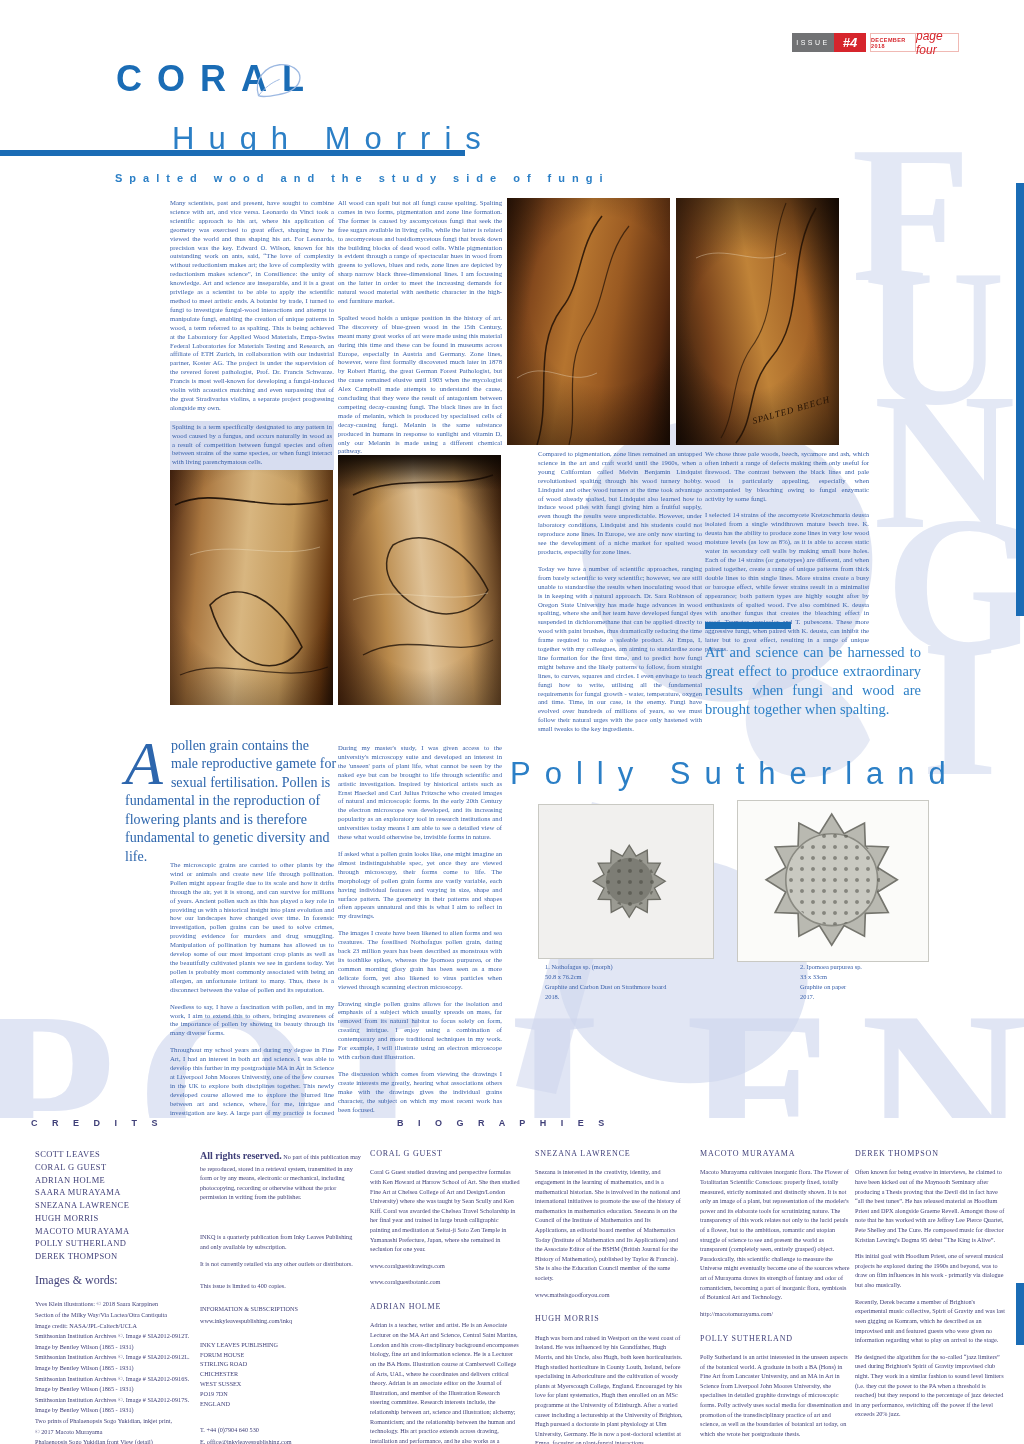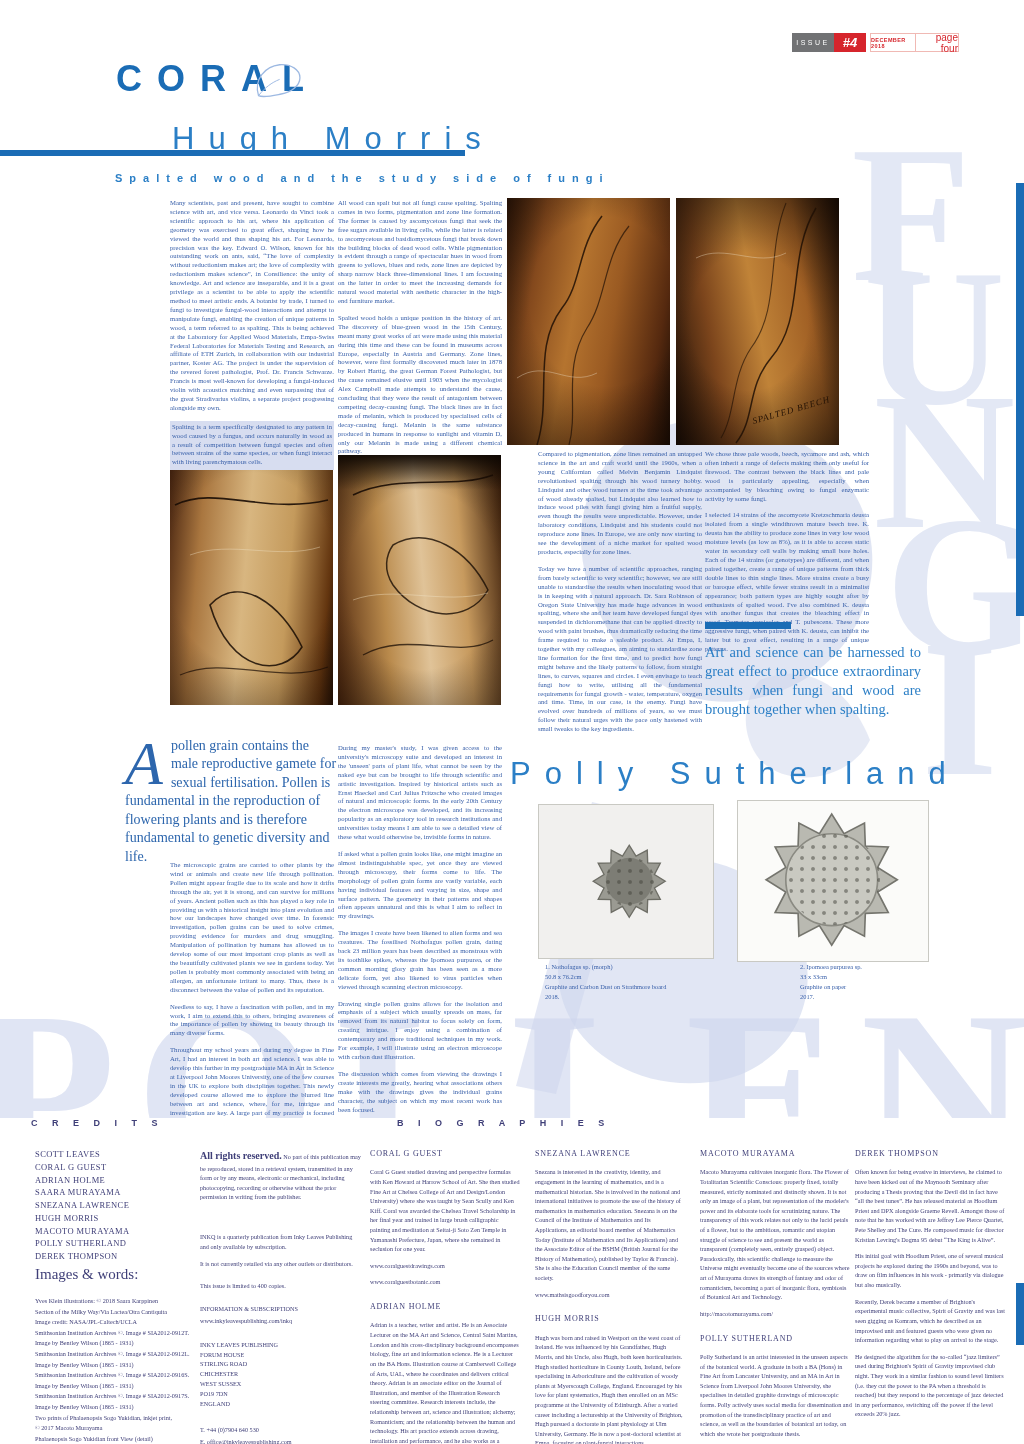--- a/index.html
+++ b/index.html
@@ -16,21 +16,21 @@
   .blob{position:absolute;left:330px;top:380px;z-index:0;pointer-events:none;}
 
   
   .logo{position:absolute;left:116px;top:58px;z-index:2;font-family:"Liberation Sans",sans-serif;font-weight:bold;font-size:36px;letter-spacing:15px;color:#1a6cb5;}
   .leaf-icon{position:absolute;left:252px;top:58px;z-index:2;}
   .badges{position:absolute;left:792px;top:33px;height:19px;display:flex;align-items:stretch;z-index:2;font-family:"Liberation Sans",sans-serif;}
   .badge{display:flex;align-items:center;justify-content:center;}
   .badge-issue{width:42px;background:#717274;color:#fff;font-size:7px;letter-spacing:2.5px;}
   .badge-num{width:32px;background:#d6252c;color:#fff;font-size:13px;font-weight:bold;font-style:italic;}
   .badge-date{width:44px;margin-left:4px;border:1px solid #f0b9b4;color:#d6252c;font-size:5.5px;font-weight:bold;letter-spacing:.4px;}
-  .badge-page{width:42px;border:1px solid #f0b9b4;border-left:none;color:#d6252c;font-size:10px;text-align:right;}
+  .badge-page{width:42px;border:1px solid #f0b9b4;border-left:none;color:#d6252c;font-size:12px;font-style:italic;}
 
   .art-title{position:absolute;z-index:2;font-family:"Liberation Sans",sans-serif;font-size:31px;letter-spacing:14px;color:#2b7fc6;font-weight:normal;white-space:nowrap;}
   .title-hugh{left:172px;top:121px;}
   .title-polly{left:510px;top:756px;}
   .title-rule{position:absolute;left:0;top:150px;width:465px;height:6px;background:#1a6cb5;z-index:2;}
   .subtitle{position:absolute;left:115px;top:172px;z-index:2;font-family:"Liberation Sans",sans-serif;font-size:11px;font-weight:bold;letter-spacing:7px;color:#2b7fc6;white-space:nowrap;}
 
   
   .col{position:absolute;z-index:2;width:164px;font-size:6.7px;line-height:1.33;color:#3a61aa;text-align:justify;}
   .col p{margin:0 0 8px 0;}
@@ -89,21 +89,21 @@
   .fh-credits{left:31px;}
   .fh-bios{left:377px;margin-left:20px;}
   .fcol{position:absolute;top:30px;font-size:6.2px;line-height:1.55;}
   .fc1{left:35px;width:160px;}
   .fc2{left:200px;width:162px;}
   .fc3{left:370px;width:150px;}
   .fc4{left:535px;width:150px;}
   .fc5{left:700px;width:152px;}
   .fc6{left:855px;width:150px;}
   .names div{font-size:8.5px;line-height:1.5;letter-spacing:.4px;}
-  .iw-label{font-size:15px;margin:0 0 10px 0;}
+  .iw-label{font-size:12px;margin:8px 0 10px 0;}
   .creditlines div{margin-bottom:1px;}
   .rights b{font-size:10px;}
   .fcol p{margin:0 0 8px 0;}
   .addr div{line-height:1.6;}
   .bio-name{font-size:8px;letter-spacing:.8px;margin:14px 0 7px 0;}
   .bio-name.first{margin-top:0;}
   .bio p{margin:0 0 7px 0;text-align:left;}
 </style>
 </head>
 <body>

